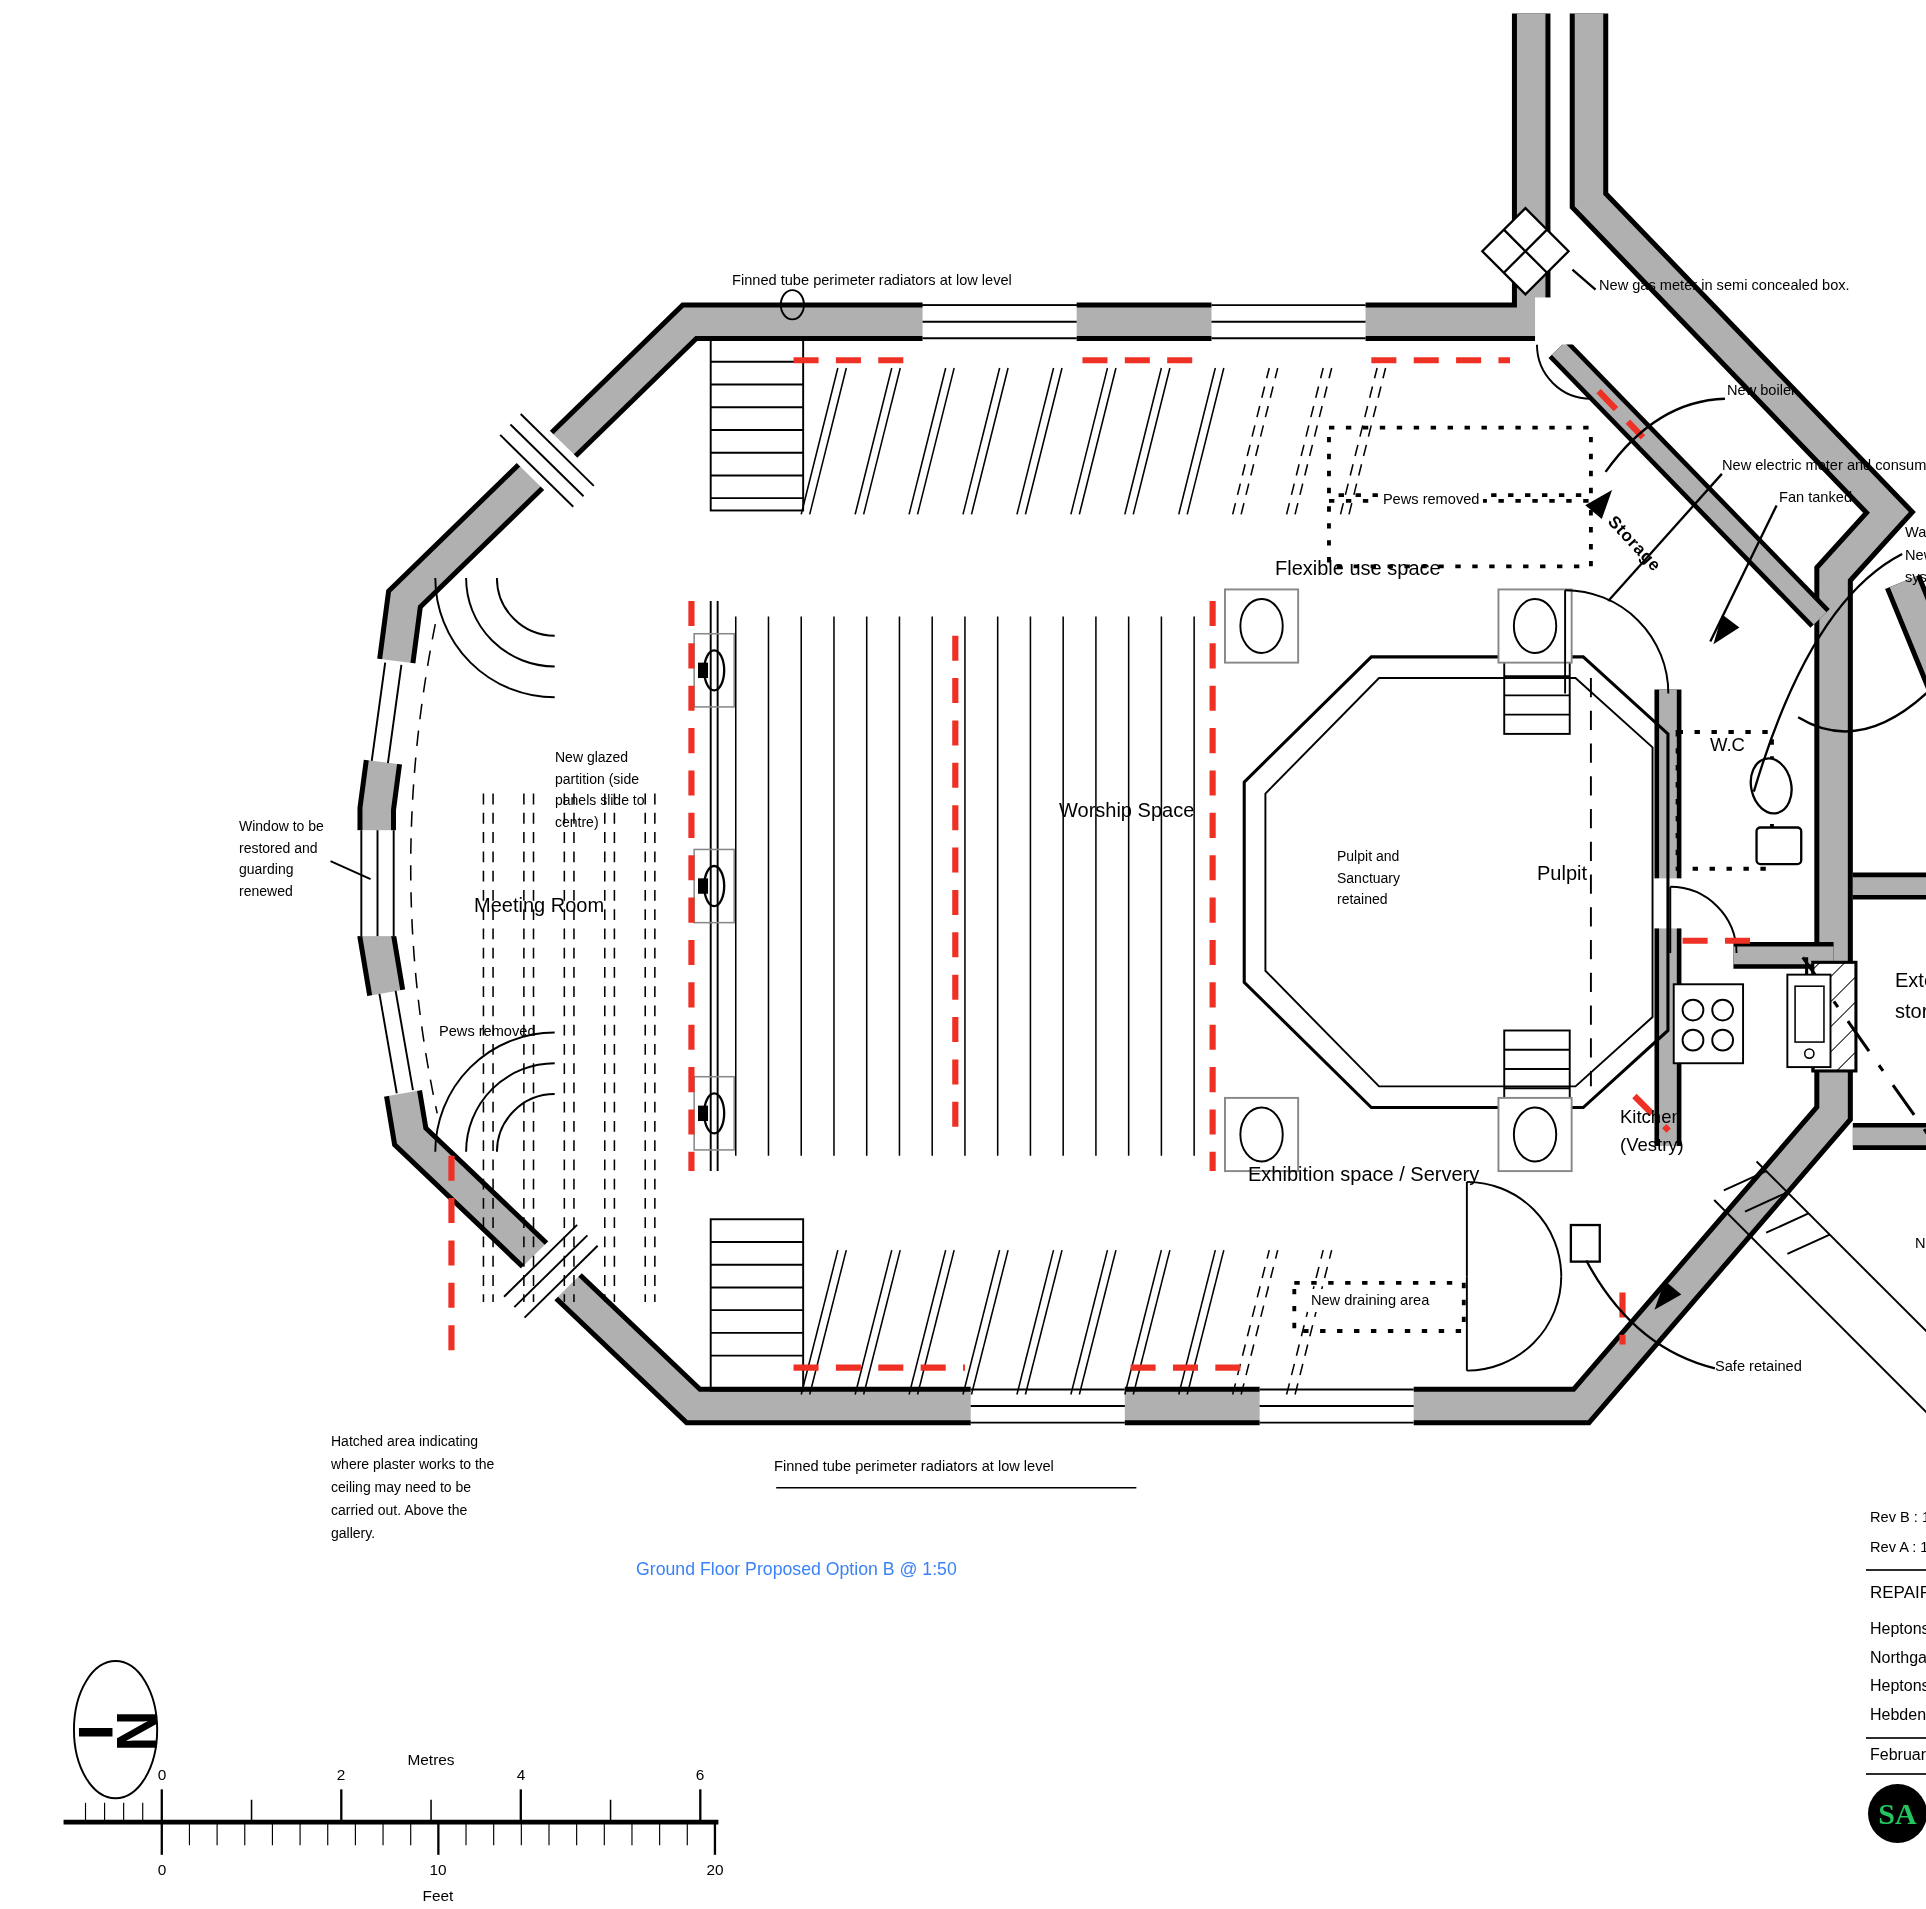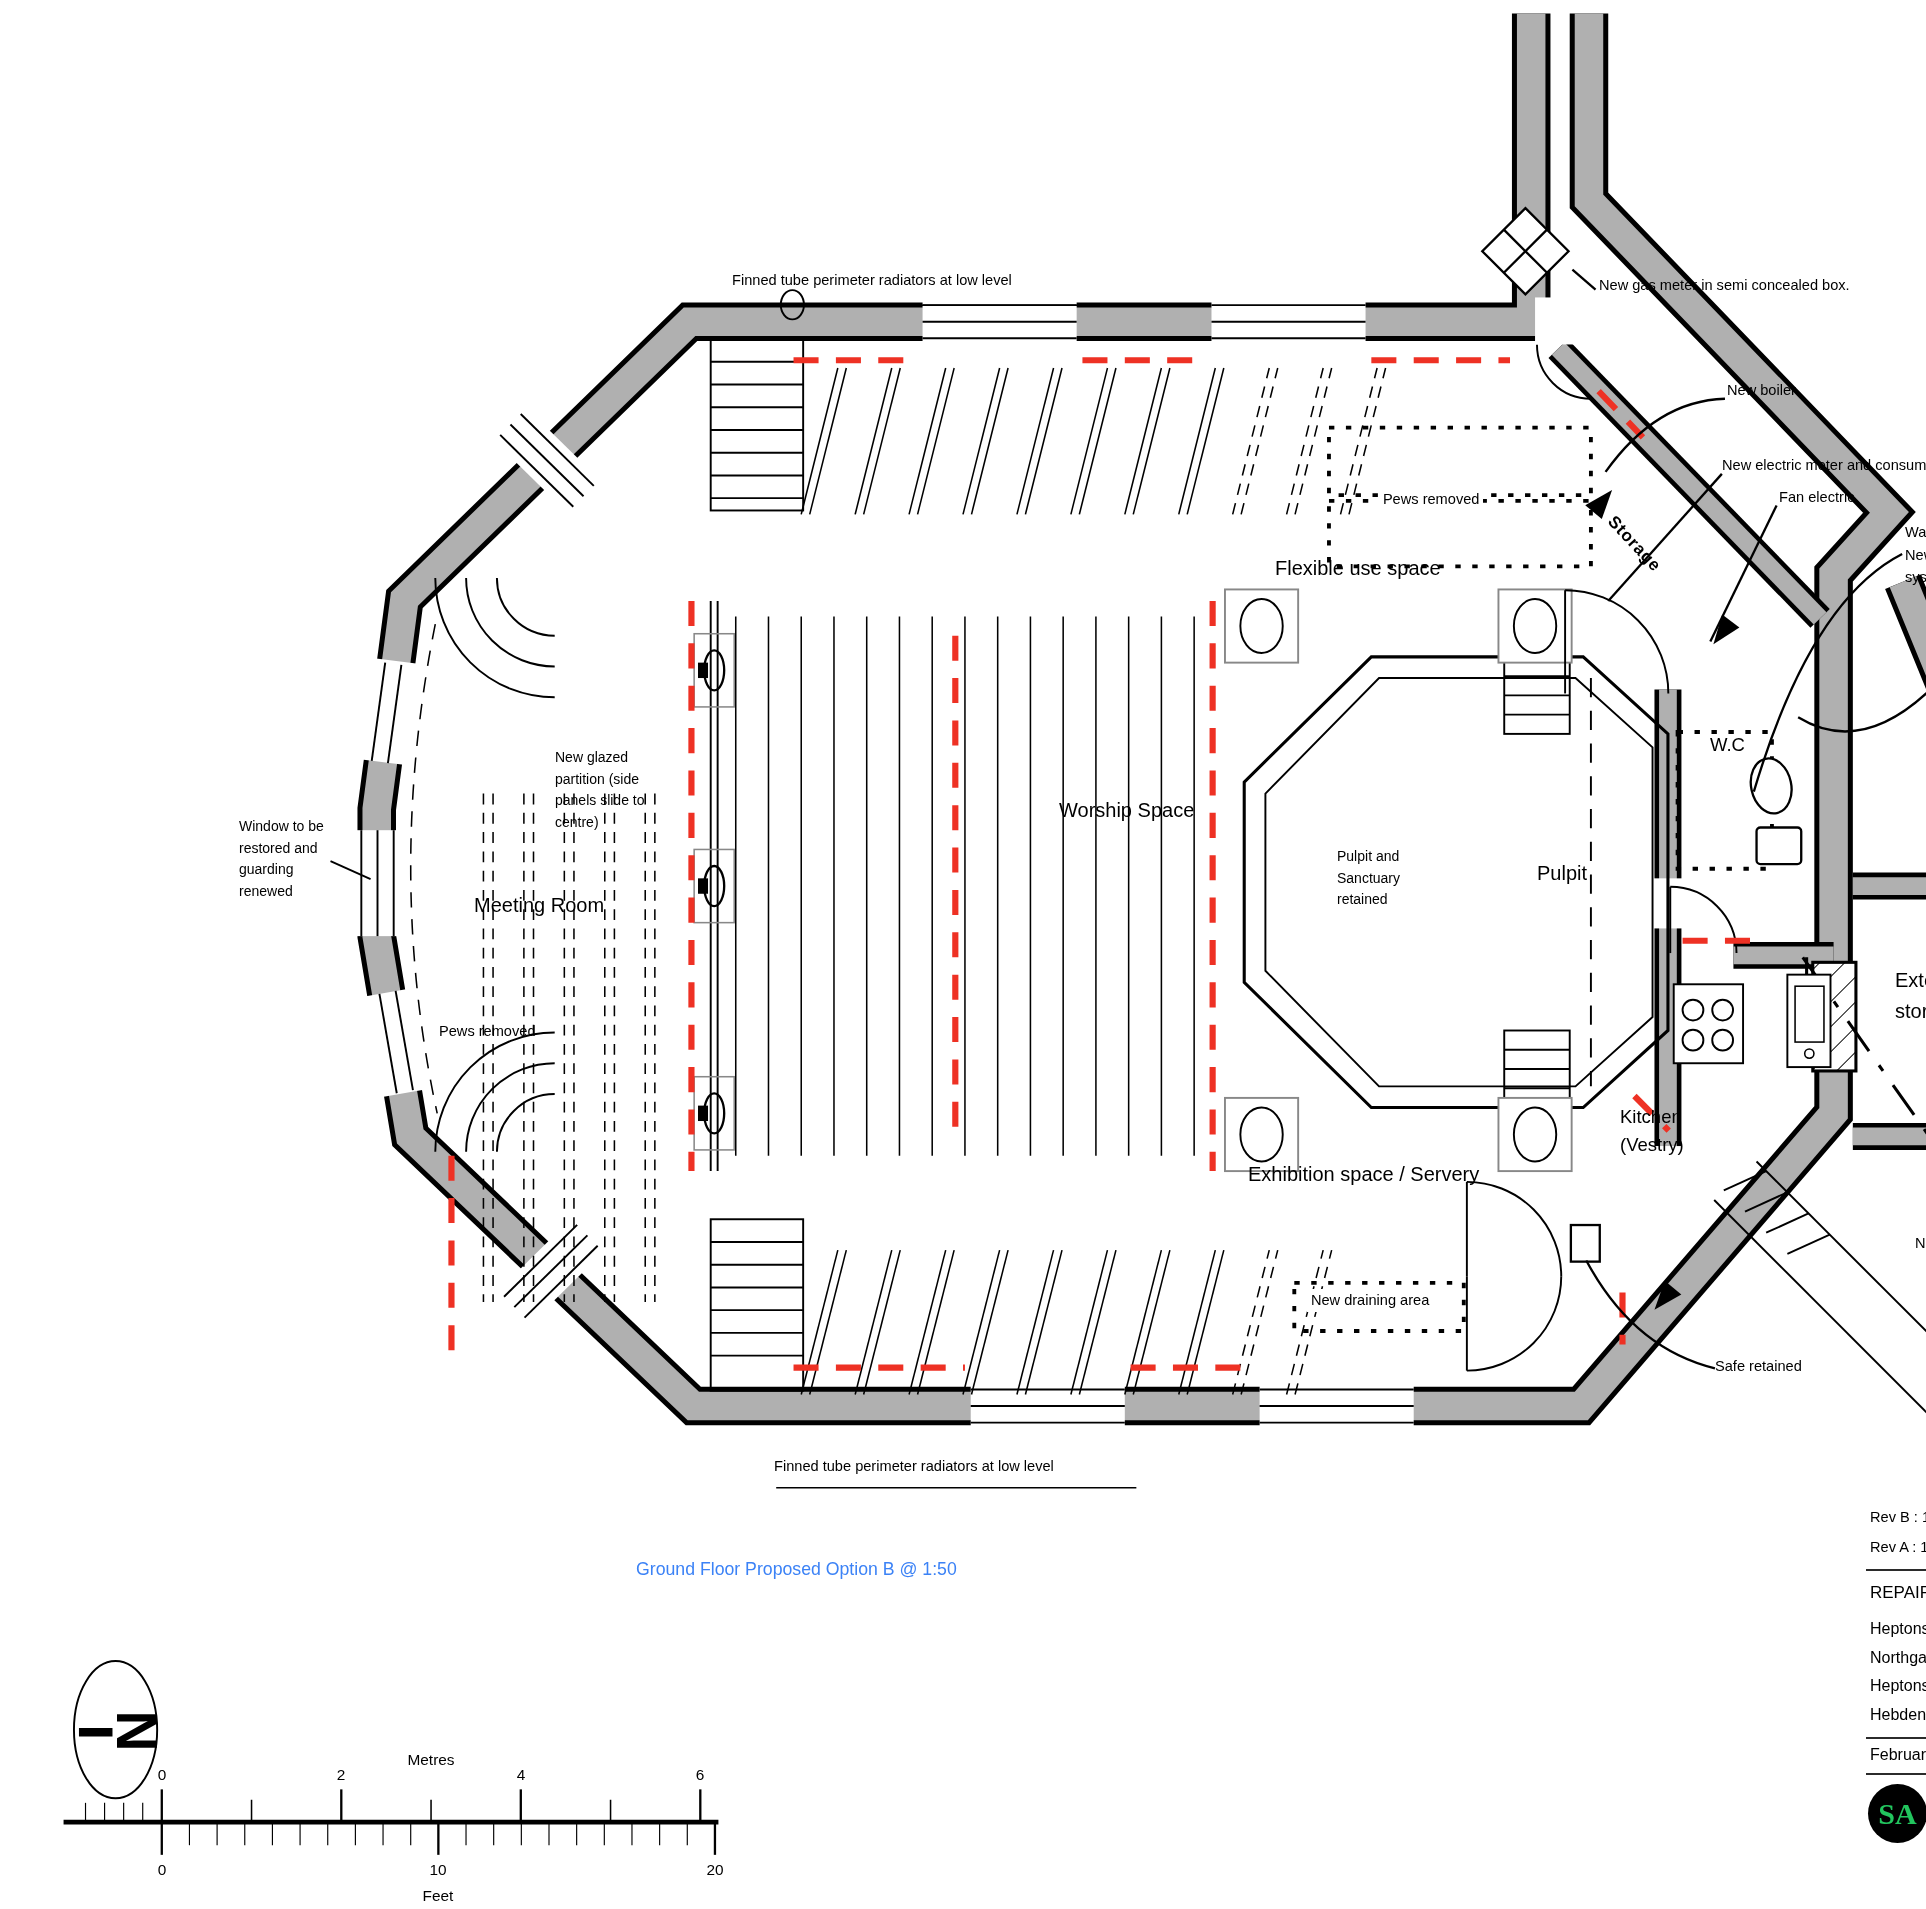--- a/index.html
+++ b/index.html
@@ -404,32 +404,33 @@
           <line x1="1784.1999999999994" y1="4730" x2="1784.1999999999994" y2="4790"></line>
           <line x1="1855.9999999999993" y1="4730" x2="1855.9999999999993" y2="4790"></line>
         </g>
   </g>
 </svg>
 
 <div class="note" style="left:732px;top:269px;width:366px">Finned tube perimeter radiators at low level</div>
 <div class="note" style="left:1599px;top:274px;width:404px">New gas meter in semi concealed box.</div>
 <div class="note" style="left:1727px;top:379px">New boiler</div>
 <div class="note" style="left:1722px;top:454px;width:578px">New electric meter and consumer unit</div>
-<div class="note" style="left:1779px;top:486px">Fan electric</div>
+<div class="note" style="left:1779px;top:486px">Fan tanked</div>
 <div class="note" style="left:1905px;top:521px;width:154px">Wall tanked out in Newton. Free draining system</div>
 
 <div class="note wht" style="left:1379px;top:488px">Pews removed</div>
 <div class="note" style="left:555px;top:747px;width:112px;font-size:14px">New glazed partition (side panels slide to centre)</div>
 <div class="note" style="left:239px;top:816px;width:96px;font-size:14px">Window to be restored and guarding renewed</div>
 <div class="note" style="left:439px;top:1020px">Pews removed</div>
 <div class="note" style="left:1337px;top:846px;width:104px;font-size:14px">Pulpit and Sanctuary retained</div>
 <div class="note wht" style="left:1307px;top:1289px">New draining area</div>
 <div class="note" style="left:1715px;top:1355px">Safe retained</div>
 <div class="note" style="left:1915px;top:1232px">New foul drain</div>
 
+<div class="note" style="left:331px;top:1430px;width:173px;font-size:14px;line-height:1.65">Hatched area indicating where plaster works to the ceiling may need to be carried out. Above the gallery.</div>
 <div class="note" style="left:774px;top:1455px">Finned tube perimeter radiators at low level</div>
 <div class="lbl" style="left:636px;top:1559px;font-size:17.7px">Ground Floor Proposed Option B @ 1:50</div>
 
 <div class="room center" style="left:1275px;top:557px;width:200px">Flexible use space</div>
 <div class="room center" style="left:1059px;top:799px;width:200px">Worship Space</div>
 <div class="room center" style="left:474px;top:894px;width:200px">Meeting Room</div>
 <div class="room" style="left:1537px;top:862px">Pulpit</div>
 <div class="room" style="left:1710px;top:734px;font-size:18.5px">W.C</div>
 <div class="room" style="left:1620px;top:1103px;font-size:18.5px;line-height:1.5;white-space:normal">
   <div>Kitchen</div>

